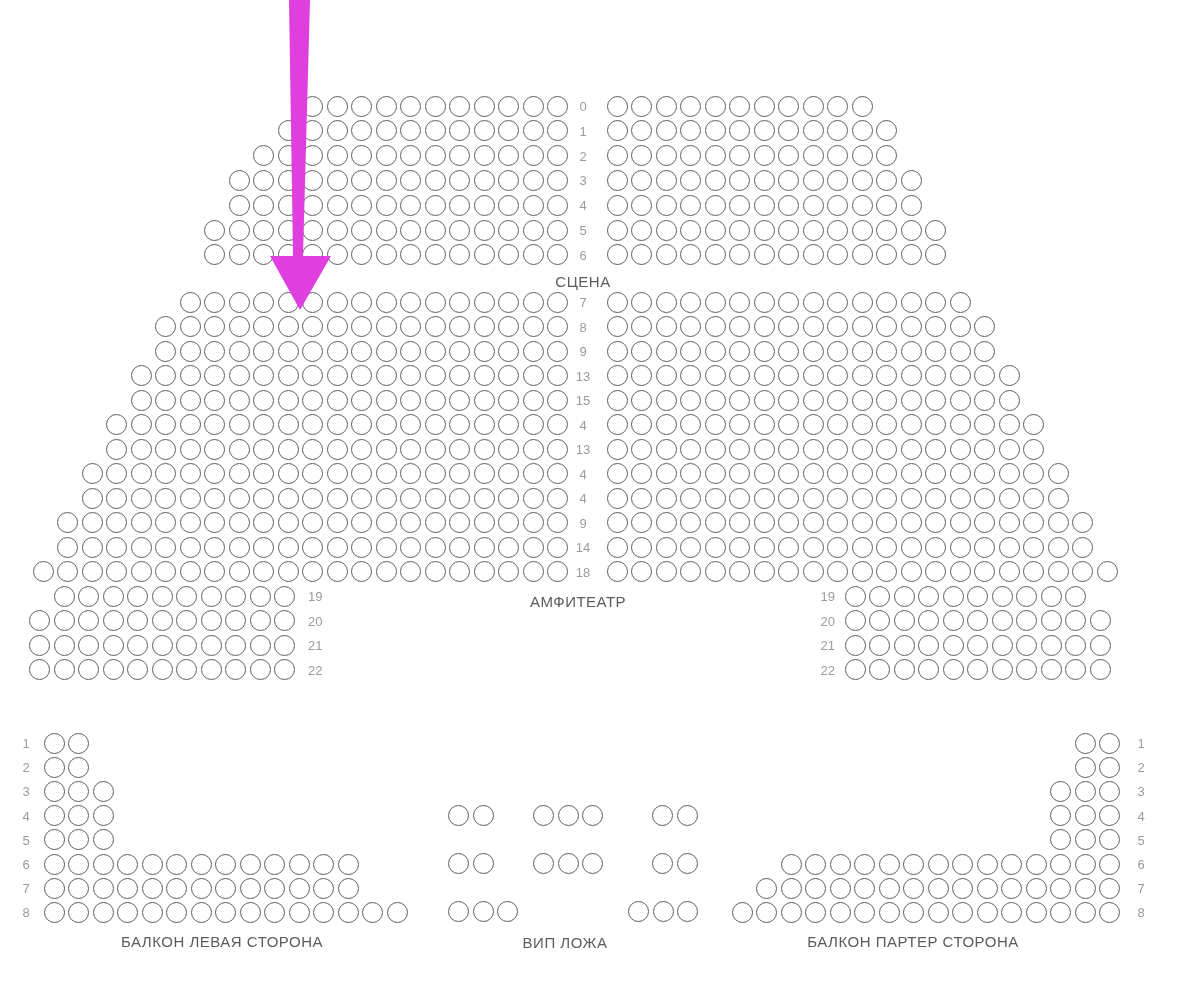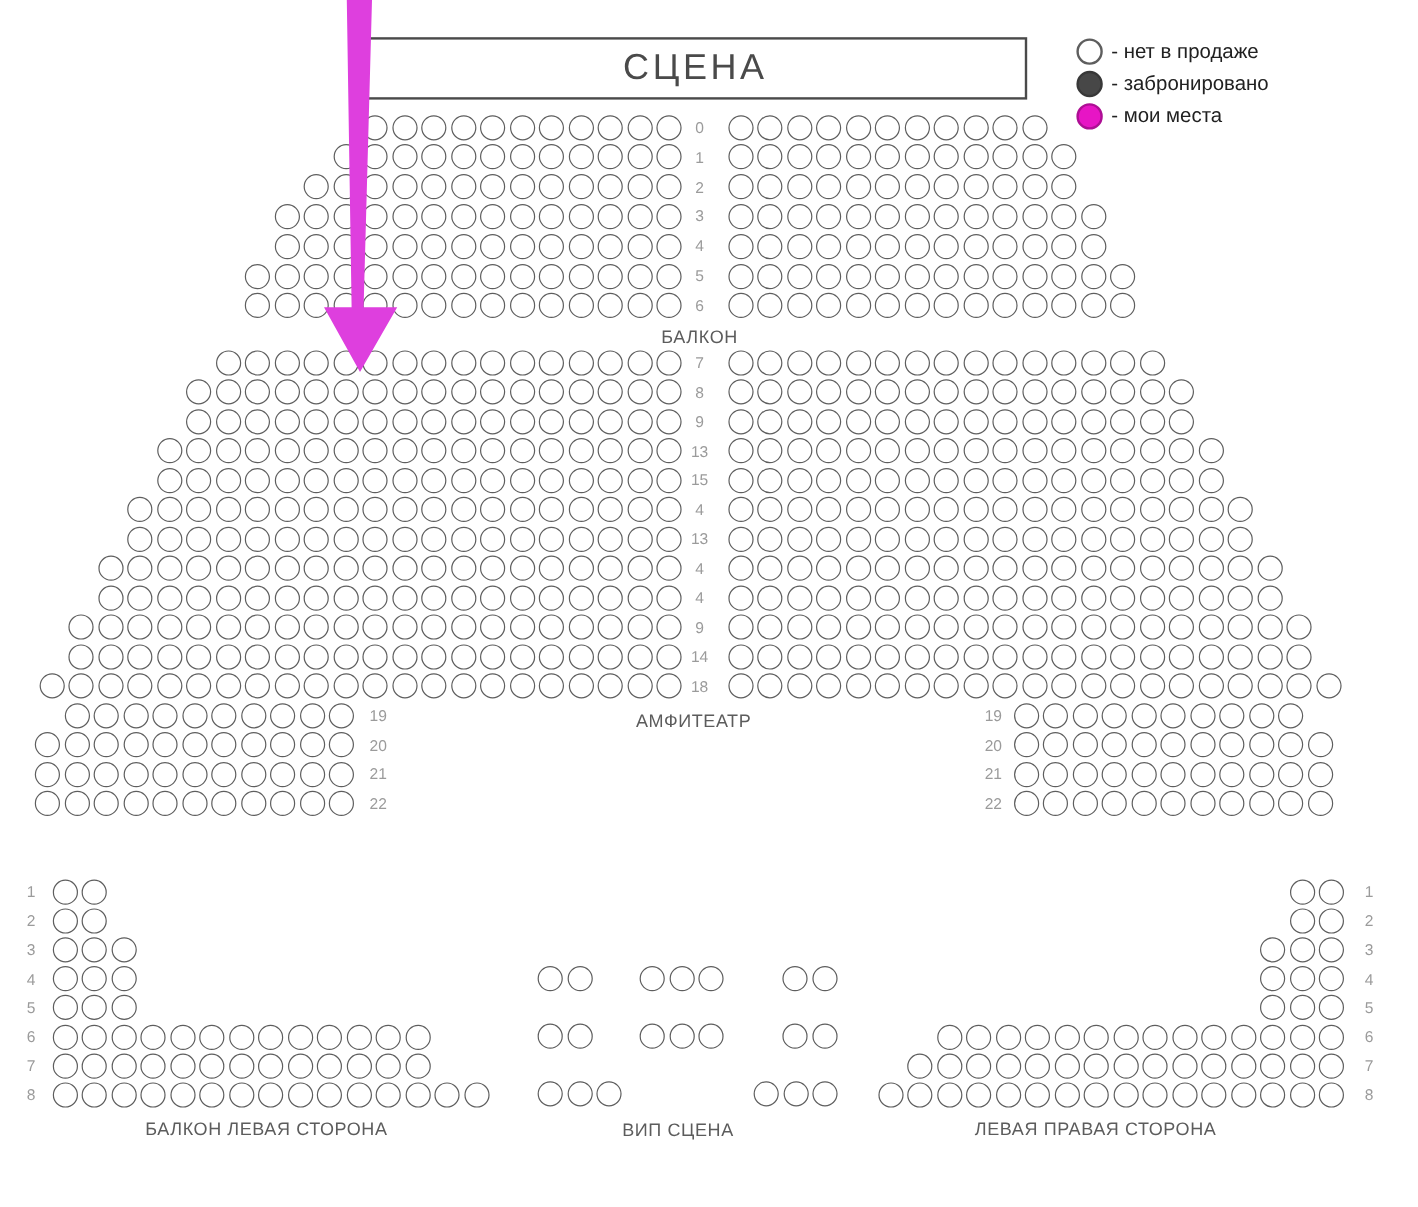--- a/index.html
+++ b/index.html
@@ -33,44 +33,27 @@
   .balcony-left-label{left:222px;top:941px;}
   .vip-label{left:565px;top:942px;}
   .balcony-right-label{left:913px;top:941px;}
   .arrow-svg{position:absolute;left:0;top:0;z-index:5;pointer-events:none;}
 </style>
 </head>
 <body>
 
 <div class="canvas">
 
-  <div class="stage">
-    <span class="stage-label">СЦЕНА</span>
-  </div>
 
-  <div class="legend">
-      <div class="legend-item">
-        <span class="legend-dot" style="background: rgb(255, 255, 255); border-color: rgb(94, 94, 94);"></span>
-        <span class="legend-label">- нет в продаже</span>
-      </div>
-      <div class="legend-item">
-        <span class="legend-dot" style="background: rgb(71, 71, 71); border-color: rgb(56, 56, 56);"></span>
-        <span class="legend-label">- забронировано</span>
-      </div>
-      <div class="legend-item">
-        <span class="legend-dot" style="background: rgb(231, 21, 197); border-color: rgb(173, 15, 148);"></span>
-        <span class="legend-label">- мои места</span>
-      </div>
-    </div>
 
-  <div class="section-label parter-label">БАЛКОН</div>
+  <div class="section-label parter-label">СЦЕНА</div>
   <div class="section-label amphitheater-label">АМФИТЕАТР</div>
   <div class="section-label balcony-left-label">БАЛКОН ЛЕВАЯ СТОРОНА</div>
-  <div class="section-label vip-label">ВИП СЦЕНА</div>
-  <div class="section-label balcony-right-label">ЛЕВАЯ ПРАВАЯ СТОРОНА</div>
+  <div class="section-label vip-label">ВИП ЛОЖА</div>
+  <div class="section-label balcony-right-label">БАЛКОН ПАРТЕР СТОРОНА</div>
 
   <svg class="arrow-svg" width="1182" height="1006" viewBox="0 0 1182 1006">
     <polygon points="289,0 310,0 303,256 331,256 300,310 270,256 293,256" fill="#de3fde"></polygon>
   </svg>
 
 <div class="seat" style="left: 302.25px; top: 95.5px; background: rgb(255, 255, 255); border-color: rgb(94, 94, 94);"></div>
     <div class="seat" style="left: 326.75px; top: 95.5px; background: rgb(255, 255, 255); border-color: rgb(94, 94, 94);"></div>
     <div class="seat" style="left: 351.25px; top: 95.5px; background: rgb(255, 255, 255); border-color: rgb(94, 94, 94);"></div>
     <div class="seat" style="left: 375.75px; top: 95.5px; background: rgb(255, 255, 255); border-color: rgb(94, 94, 94);"></div>
     <div class="seat" style="left: 400.25px; top: 95.5px; background: rgb(255, 255, 255); border-color: rgb(94, 94, 94);"></div>

